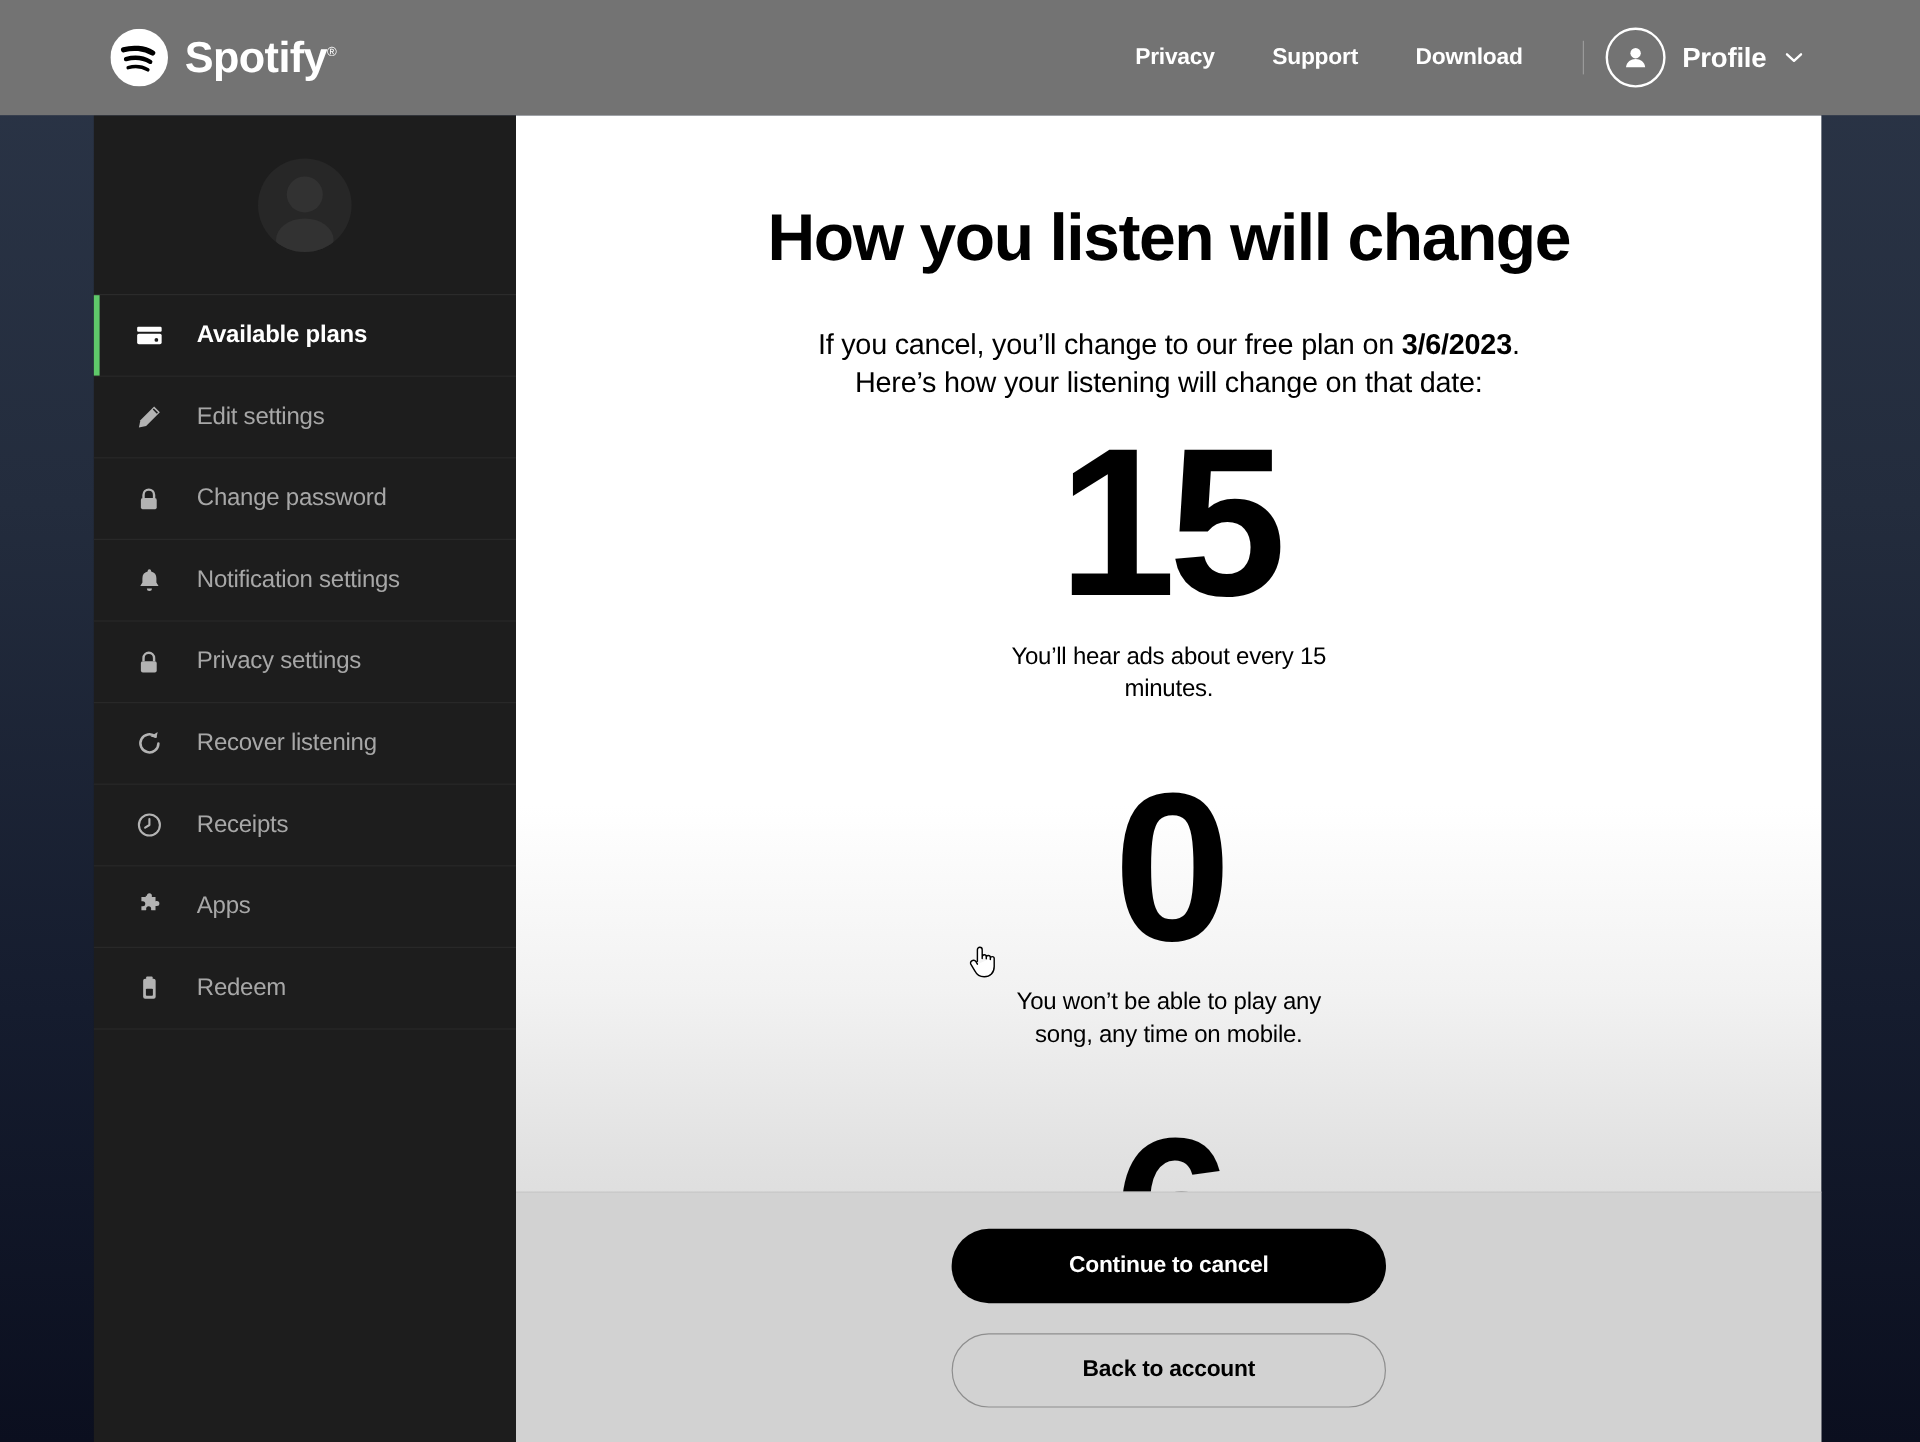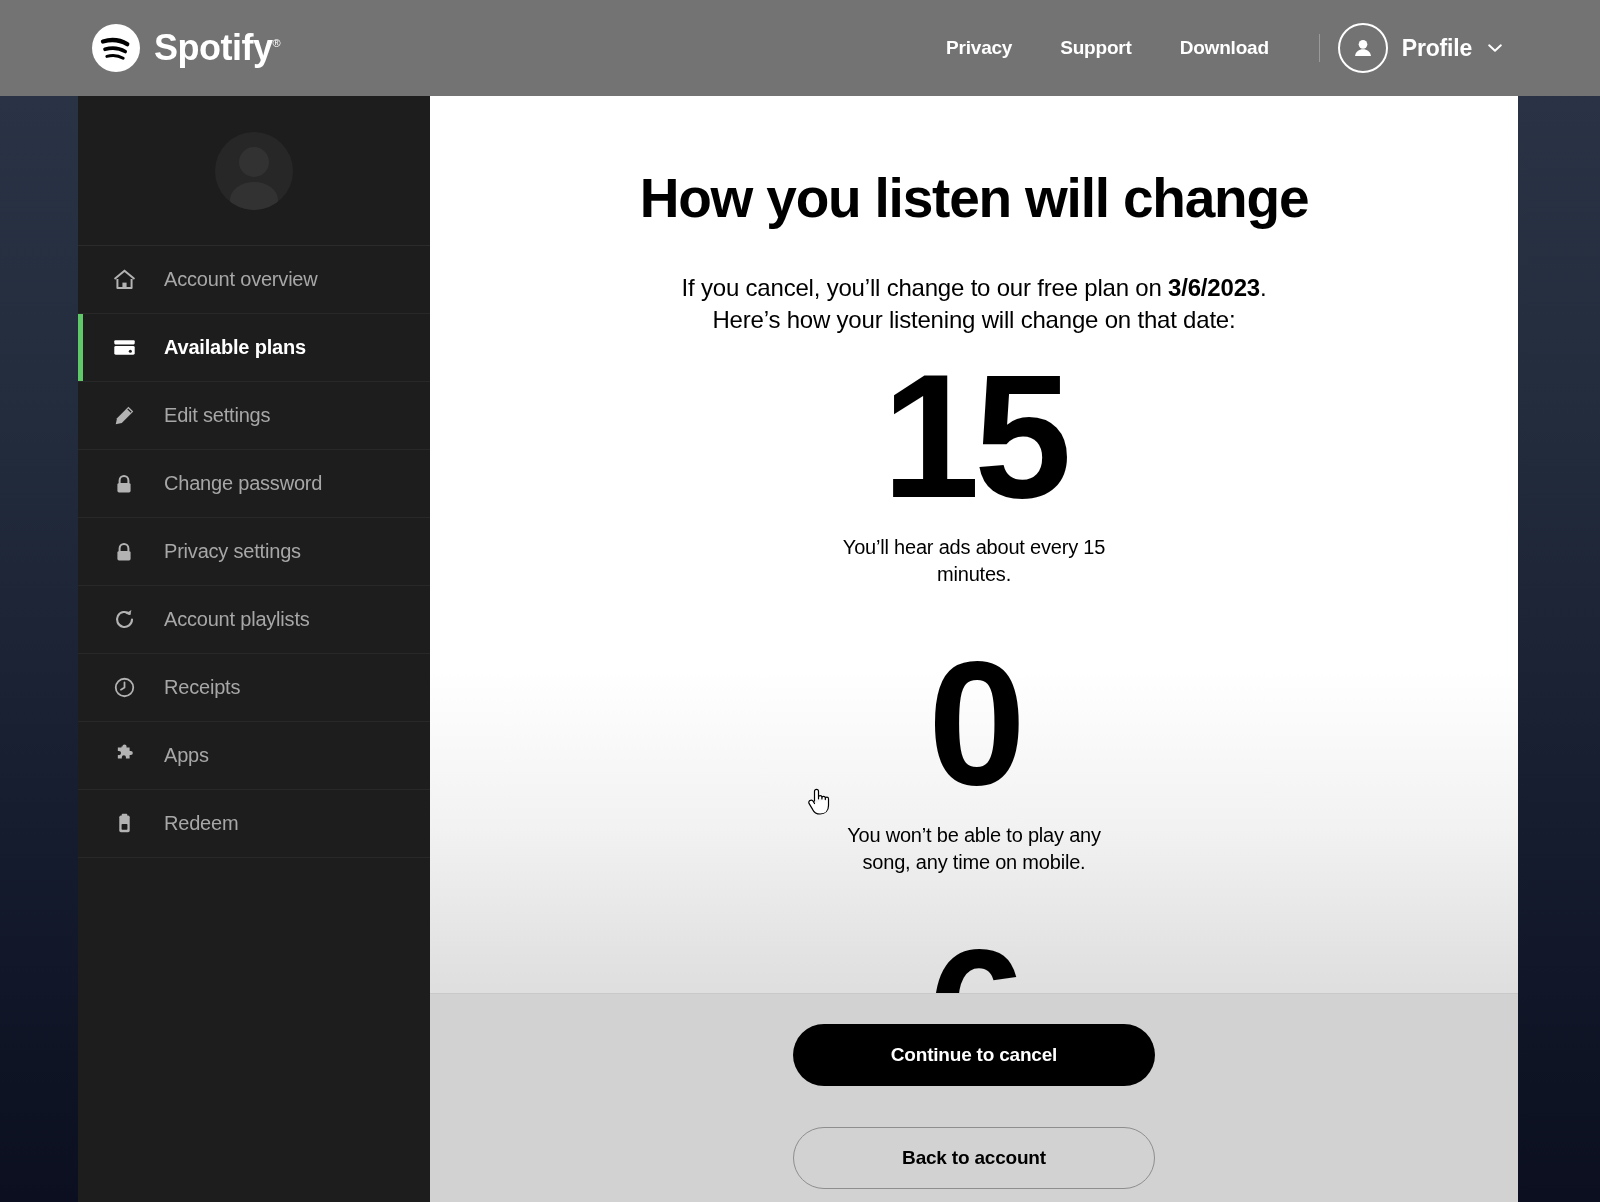--- a/index.html
+++ b/index.html
@@ -237,21 +237,20 @@
     position: absolute;
     left: 0; right: 0;
     bottom: 0;
     height: 209px;
     background: #d2d2d2;
     border-top: 1px solid #c9c9c9;
     display: flex;
     flex-direction: column;
     align-items: center;
     z-index: 30;
-    gap: 16px;
   }
   .btn {
     width: 362px;
     height: 62px;
     border-radius: 500px;
     font-size: 19px;
     font-weight: bold;
     letter-spacing: -0.2px;
     display: flex;
     align-items: center;
@@ -330,31 +329,20 @@
 
     <div class="side-avatar-block">
       <div class="side-avatar">
         <svg viewBox="0 0 78 78" width="78" height="78" aria-hidden="true">
           <circle cx="39" cy="30" r="15" fill="#323232"></circle>
           <ellipse cx="39" cy="68" rx="24" ry="18" fill="#323232"></ellipse>
         </svg>
       </div>
     </div>
 
-    <div class="side-item">
-      <span class="accent"></span>
-      <span class="side-icon">
-        <svg viewBox="0 0 24 24" width="25" height="25" aria-hidden="true">
-          <path d="M3 11 L12 3.5 L21 11" stroke="currentColor" stroke-width="1.9" fill="none" stroke-linecap="round" stroke-linejoin="round"></path>
-          <path d="M5.2 11.4 V20.2 H18.8 V11.4" stroke="currentColor" stroke-width="1.9" fill="none" stroke-linejoin="round"></path>
-          <rect x="10" y="15" width="4" height="5.2" fill="currentColor"></rect>
-        </svg>
-      </span>
-      <span class="side-label">Account overview</span>
-    </div>
 
     <div class="side-item active">
       <span class="accent"></span>
       <span class="side-icon">
         <svg viewBox="0 0 24 24" width="25" height="25" aria-hidden="true">
           <rect x="2.2" y="5" width="19.6" height="4" rx="1" fill="currentColor"></rect>
           <rect x="2.2" y="10.6" width="19.6" height="8.4" rx="1.4" fill="currentColor"></rect>
           <circle cx="17.6" cy="15.6" r="1.5" fill="#1d1d1d"></circle>
         </svg>
       </span>
@@ -376,41 +364,51 @@
       <span class="accent"></span>
       <span class="side-icon">
         <svg viewBox="0 0 24 24" width="24" height="24" aria-hidden="true">
           <path d="M7.6 11V8.4a4.4 4.4 0 0 1 8.8 0V11" stroke="currentColor" stroke-width="2" fill="none"></path>
           <rect x="5.4" y="11" width="13.2" height="9.4" rx="1.6" fill="currentColor"></rect>
         </svg>
       </span>
       <span class="side-label">Change password</span>
     </div>
 
+    <div class="side-item">
+      <span class="accent"></span>
+      <span class="side-icon">
+        <svg viewBox="0 0 24 24" width="25" height="25" aria-hidden="true">
+          <path d="M12 3.2a1.4 1.4 0 0 1 1.4 1.4v.5a5.6 5.6 0 0 1 4.2 5.4v3.4l1.7 2.8H4.7l1.7-2.8v-3.4a5.6 5.6 0 0 1 4.2-5.4v-.5A1.4 1.4 0 0 1 12 3.2z" fill="currentColor"></path>
+          <path d="M10 18.6h4a2 2 0 0 1-4 0z" fill="currentColor"></path>
+        </svg>
+      </span>
+      <span class="side-label">Notification settings</span>
+    </div>
 
     <div class="side-item">
       <span class="accent"></span>
       <span class="side-icon">
         <svg viewBox="0 0 24 24" width="24" height="24" aria-hidden="true">
           <path d="M7.6 11V8.4a4.4 4.4 0 0 1 8.8 0V11" stroke="currentColor" stroke-width="2" fill="none"></path>
           <rect x="5.4" y="11" width="13.2" height="9.4" rx="1.6" fill="currentColor"></rect>
         </svg>
       </span>
       <span class="side-label">Privacy settings</span>
     </div>
 
     <div class="side-item">
       <span class="accent"></span>
       <span class="side-icon">
         <svg viewBox="0 0 24 24" width="25" height="25" aria-hidden="true">
           <path d="M19.2 12a7.2 7.2 0 1 1-2.4-5.4" stroke="currentColor" stroke-width="2" fill="none" stroke-linecap="round"></path>
           <path d="M18.6 2.9 L17.6 7.6 L12.9 6.5 Z" fill="currentColor"></path>
         </svg>
       </span>
-      <span class="side-label">Account playlists</span>
+      <span class="side-label">Recover listening</span>
     </div>
 
     <div class="side-item">
       <span class="accent"></span>
       <span class="side-icon">
         <svg viewBox="0 0 24 24" width="25" height="25" aria-hidden="true">
           <circle cx="12" cy="12" r="8.4" stroke="currentColor" stroke-width="1.7" fill="none"></circle>
           <path d="M12 7.2 V12 L8.6 14.1" stroke="currentColor" stroke-width="1.7" fill="none" stroke-linecap="round" stroke-linejoin="round"></path>
         </svg>
       </span>

